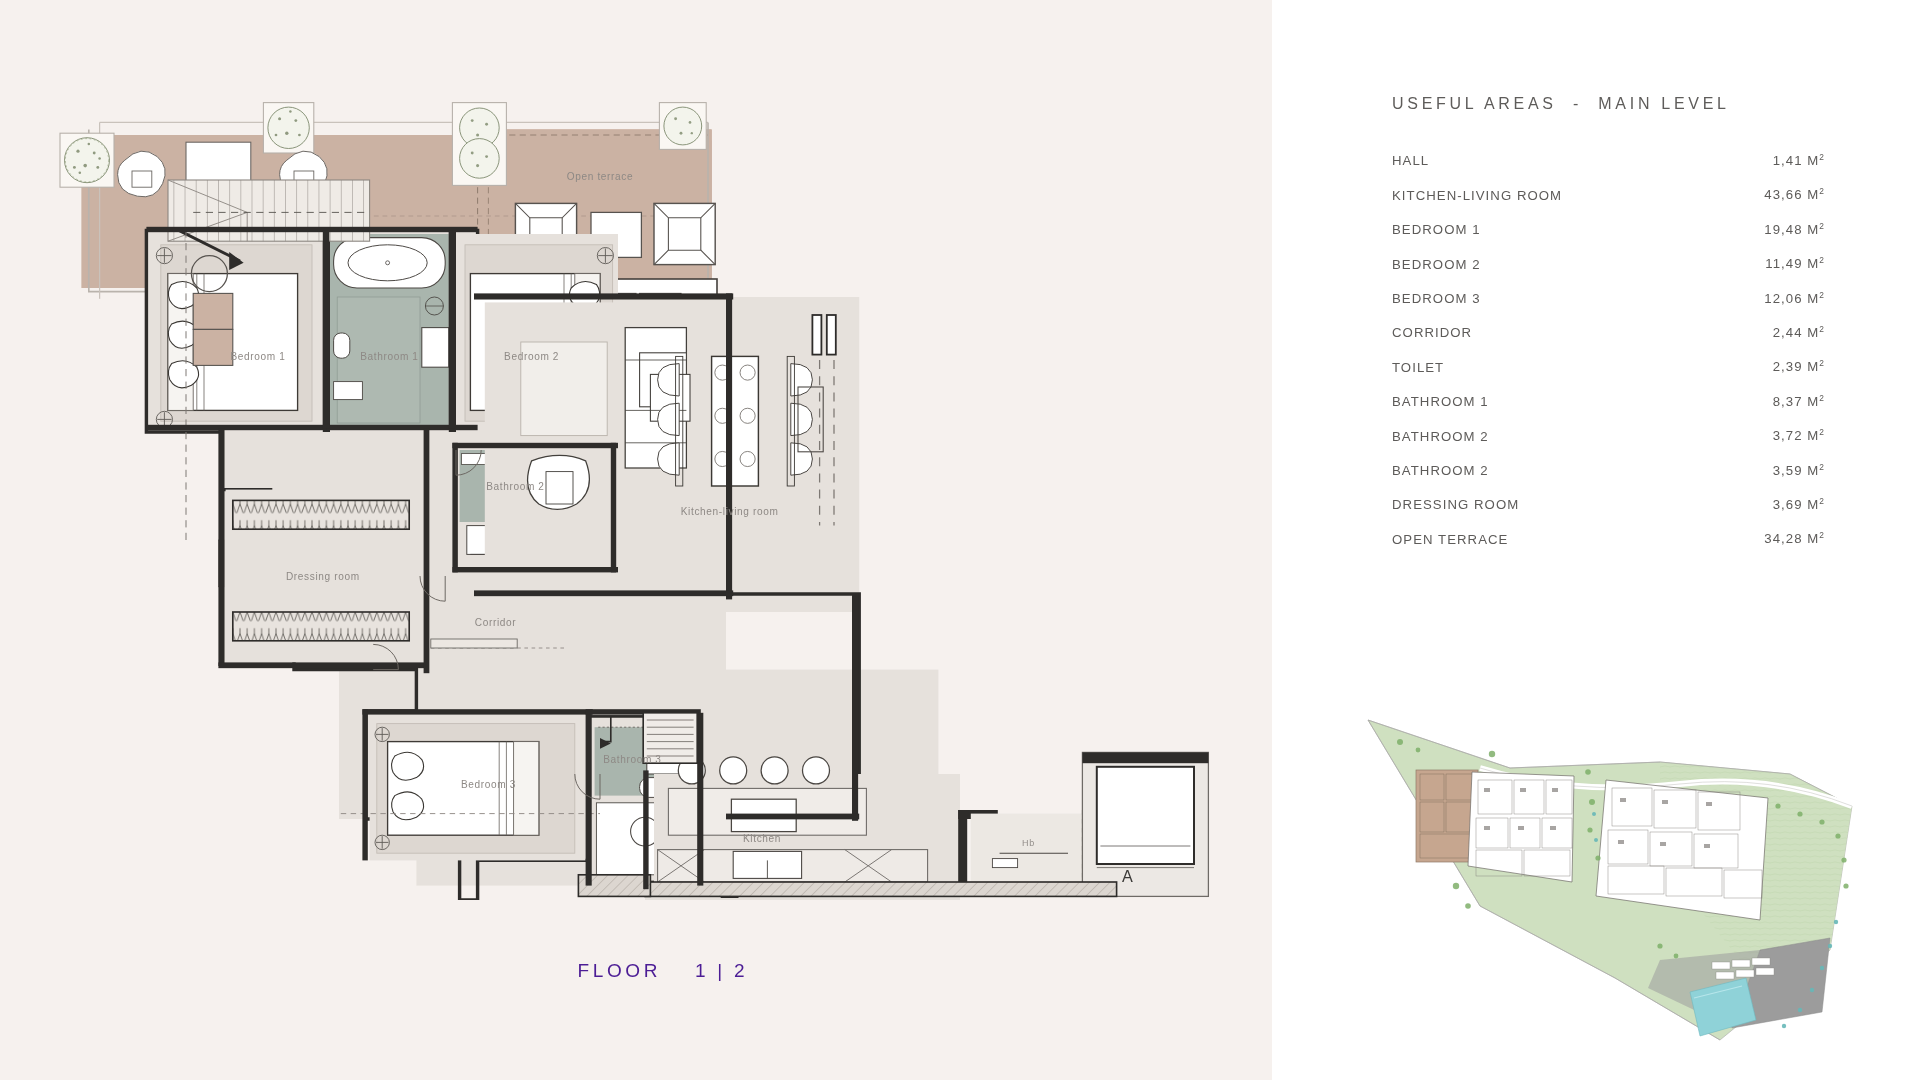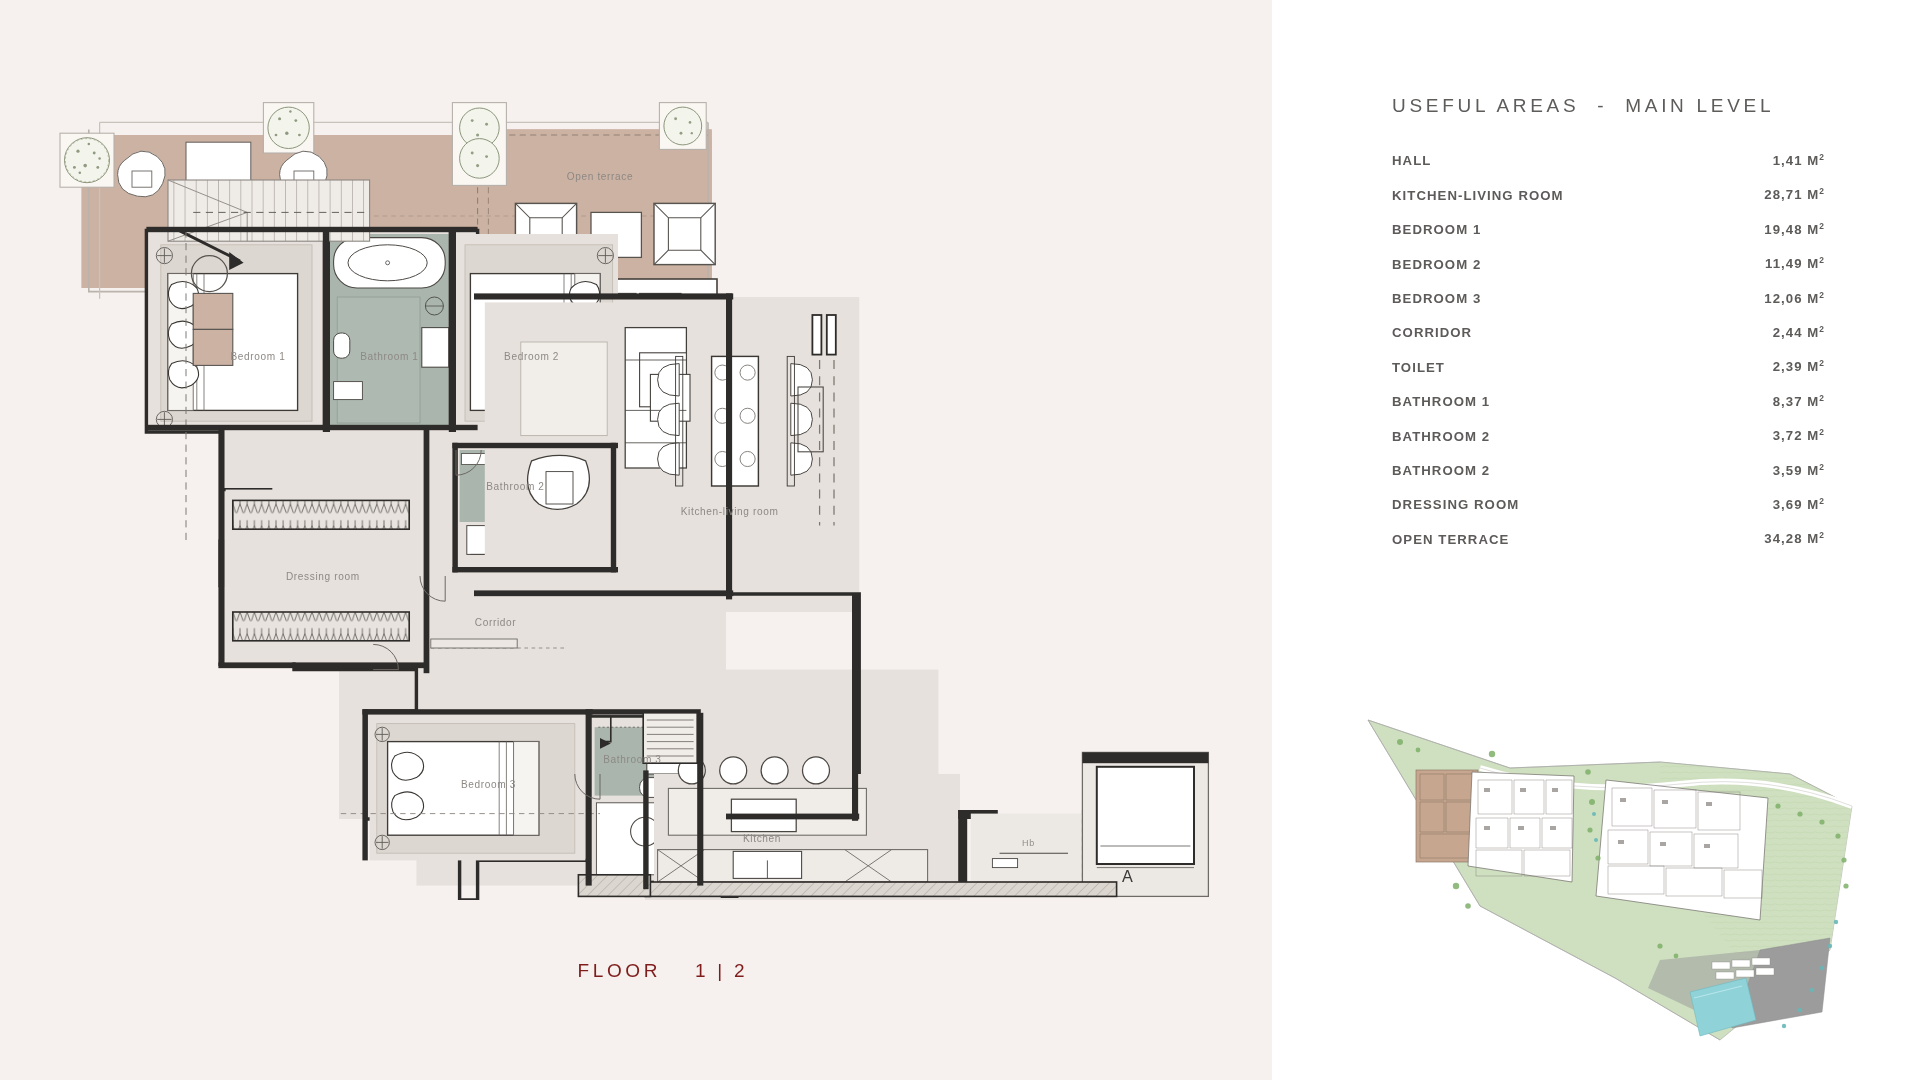--- a/index.html
+++ b/index.html
@@ -24,49 +24,48 @@
     left: 0; top: 0; width: 1272px; height: 900px;
   }
   .plan-svg { position: absolute; left: 0; top: 0; width: 1272px; height: 900px; }
 
   .floor-caption {
     position: absolute;
     left: 0; top: 938px; width: 1272px;
     text-align: center;
     font-size: 19px;
     letter-spacing: 3.6px;
-    color: #7f1d1d;
+    color: #4c1d95;
     font-weight: 400;
     white-space: pre;
   }
   .floor-caption .fc-label { letter-spacing: 3.6px; }
   .floor-caption .fc-gap { display: inline-block; width: 34px; }
   .floor-caption .fc-value { letter-spacing: 3.2px; }
 
   
   .right-panel {
     position: relative;
     width: 648px; height: 1080px;
     background: #ffffff;
     flex: 0 0 648px;
   }
   .areas-title {
     position: absolute;
     left: 120px; top: 95px;
-    font-size: 19px;
+    font-size: 16px;
     letter-spacing: 3.7px;
     color: #5e5c5a;
     font-weight: 400;
     white-space: pre;
   }
   .areas-list {
     position: absolute;
     left: 120px; top: 152px;
     width: 432px;
-    font-weight: bold;
   }
   .area-row {
     display: flex;
     justify-content: space-between;
     align-items: baseline;
     height: 34.4px;
     font-size: 13.2px;
     letter-spacing: 1.05px;
     color: #5d5b59;
   }
@@ -560,21 +559,21 @@
 
     <div class="areas-list">
 
       <div class="area-row">
         <span class="area-name">HALL</span>
         <span class="area-value"><span>1,41</span> <span>M</span><sup>2</sup></span>
       </div>
 
       <div class="area-row">
         <span class="area-name">KITCHEN-LIVING ROOM</span>
-        <span class="area-value"><span>28,71</span> <span>M</span><sup>2</sup></span>
+        <span class="area-value"><span>43,66</span> <span>M</span><sup>2</sup></span>
       </div>
 
       <div class="area-row">
         <span class="area-name">BEDROOM 1</span>
         <span class="area-value"><span>19,48</span> <span>M</span><sup>2</sup></span>
       </div>
 
       <div class="area-row">
         <span class="area-name">BEDROOM 2</span>
         <span class="area-value"><span>11,49</span> <span>M</span><sup>2</sup></span>

